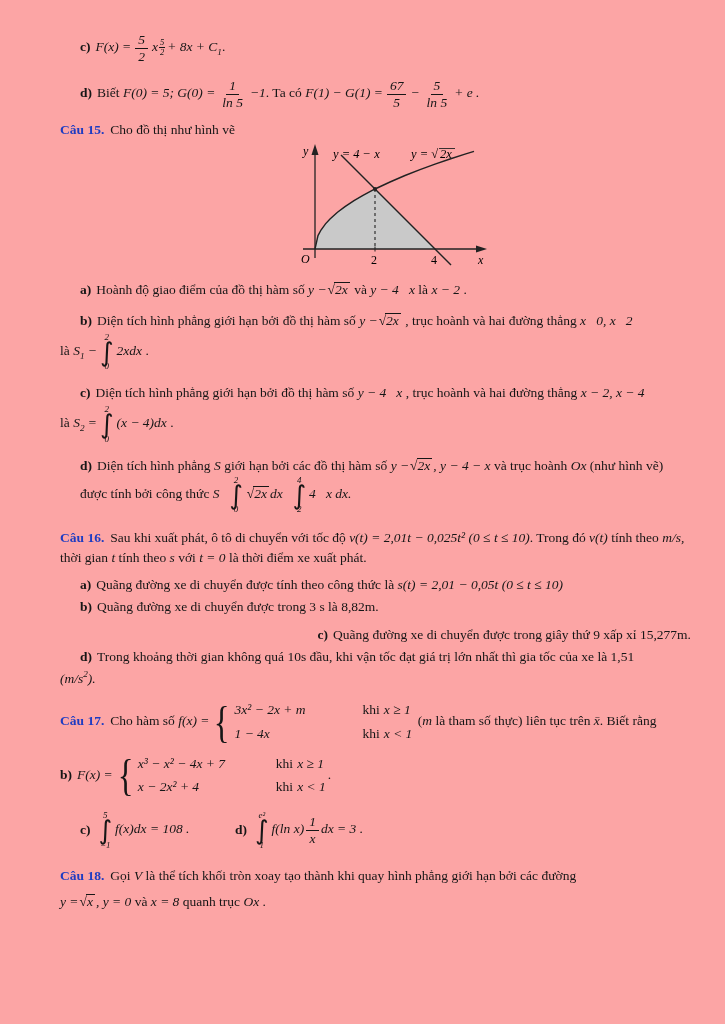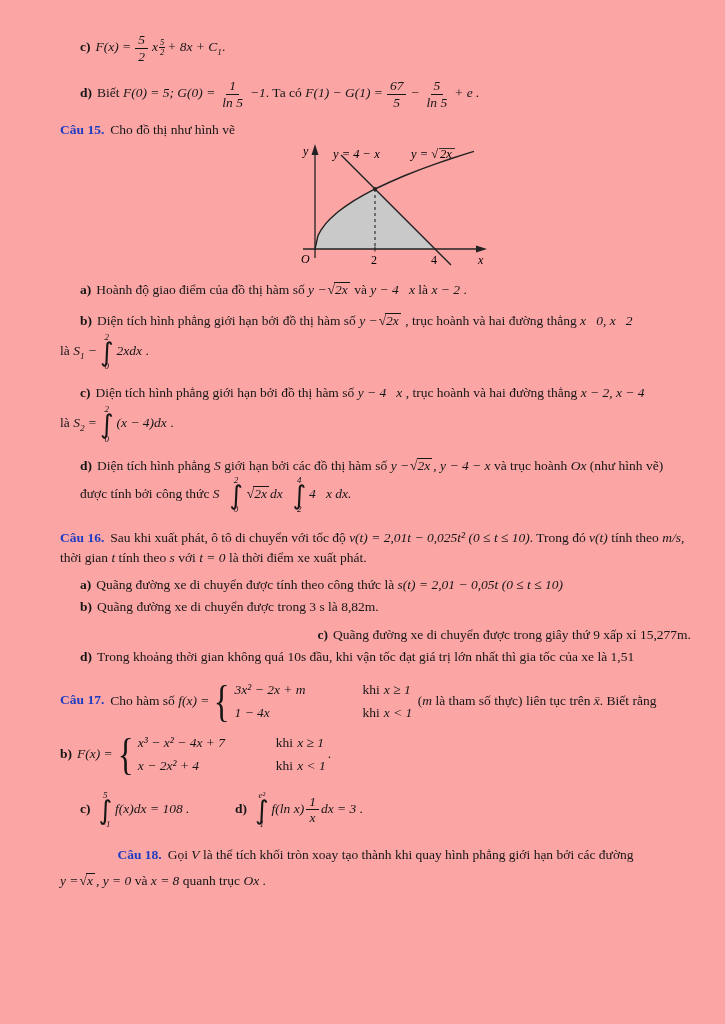--- a/index.html
+++ b/index.html
@@ -161,20 +161,23 @@
   </div>
   <div class="para indent" style="margin:2px 0;">
     <b class="lbl">b)</b><span>Quãng đường xe di chuyển được trong 3 s là 8,82m.</span>
   </div>
   <div class="para indent" style="margin:8px 0 0;text-align:right;">
     <b class="lbl">c)</b><span>Quãng đường xe di chuyển được trong giây thứ 9 xấp xỉ 15,277m.</span>
   </div>
   <div class="para indent" style="margin:2px 0 0;">
     <b class="lbl">d)</b><span>Trong khoảng thời gian không quá 10s đầu, khi vận tốc đạt giá trị lớn nhất thì gia tốc của xe là 1,51</span>
   </div>
+  <div class="para" style="margin:0 0 6px;">
+    <span class="math">(m/s</span><sup class="math">2</sup><span class="math">).</span>
+  </div>
 
   <div class="para" style="margin-top:12px;">
     <span class="qlbl">Câu 17.</span><span>Cho hàm số </span><span class="math">f(x) =</span><span class="cases">
         <span class="brace">{</span>
         <span class="rows">
           <span class="row">
             <span class="expr">3x² − 2x + m</span>
             <span class="kw">khi</span>
             <span class="cond">x ≥ 1</span>
           </span>
@@ -220,21 +223,21 @@
           <span class="bound">e²</span>
           <span class="sym">∫</span>
           <span class="bound">1</span>
         </span><span class="math">f(ln x)</span><span class="frac" style="margin:0 2px;">
           <span class="num">1</span>
           <span class="den">x</span>
         </span><span class="math">dx = 3 .</span>
     </div>
   </div>
 
-  <div class="para" style="margin-top:16px;text-align:center;">
+  <div class="para" style="margin-top:16px;">
     <span class="qlbl">Câu 18.</span><span>Gọi </span><span class="math">V</span><span> là thể tích khối tròn xoay tạo thành khi quay hình phẳng giới hạn bởi các đường</span>
   </div>
   <div class="para" style="margin-top:2px;">
     <span class="math">y =</span><span class="sqrt">
         <span class="rad">√</span>
         <span class="body">x</span>
       </span><span class="math">, y = 0</span><span> và </span><span class="math">x = 8</span><span> quanh trục </span><span class="math">Ox</span><span> .</span>
   </div>
 
 </div>

